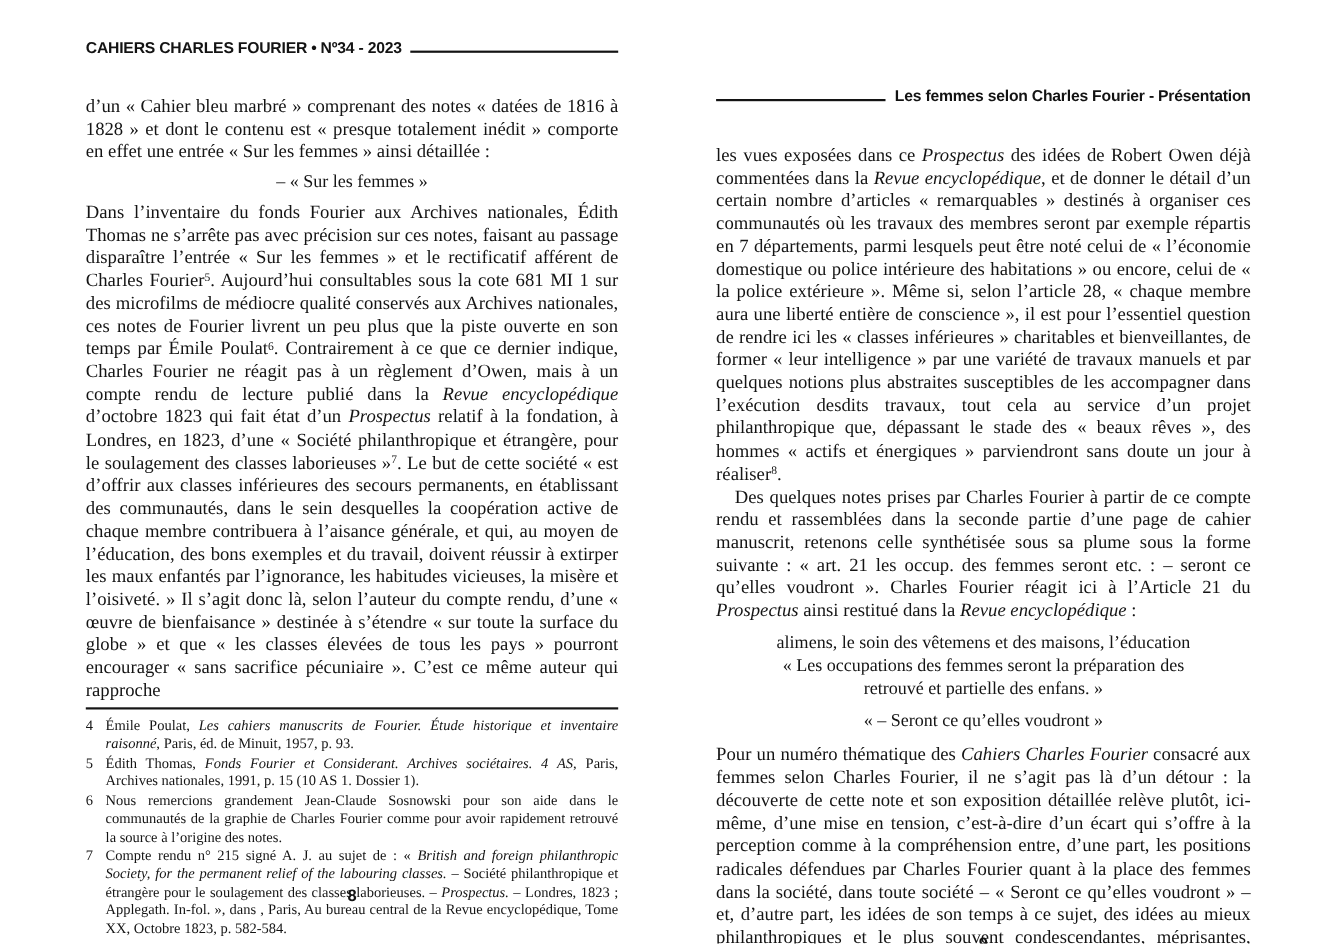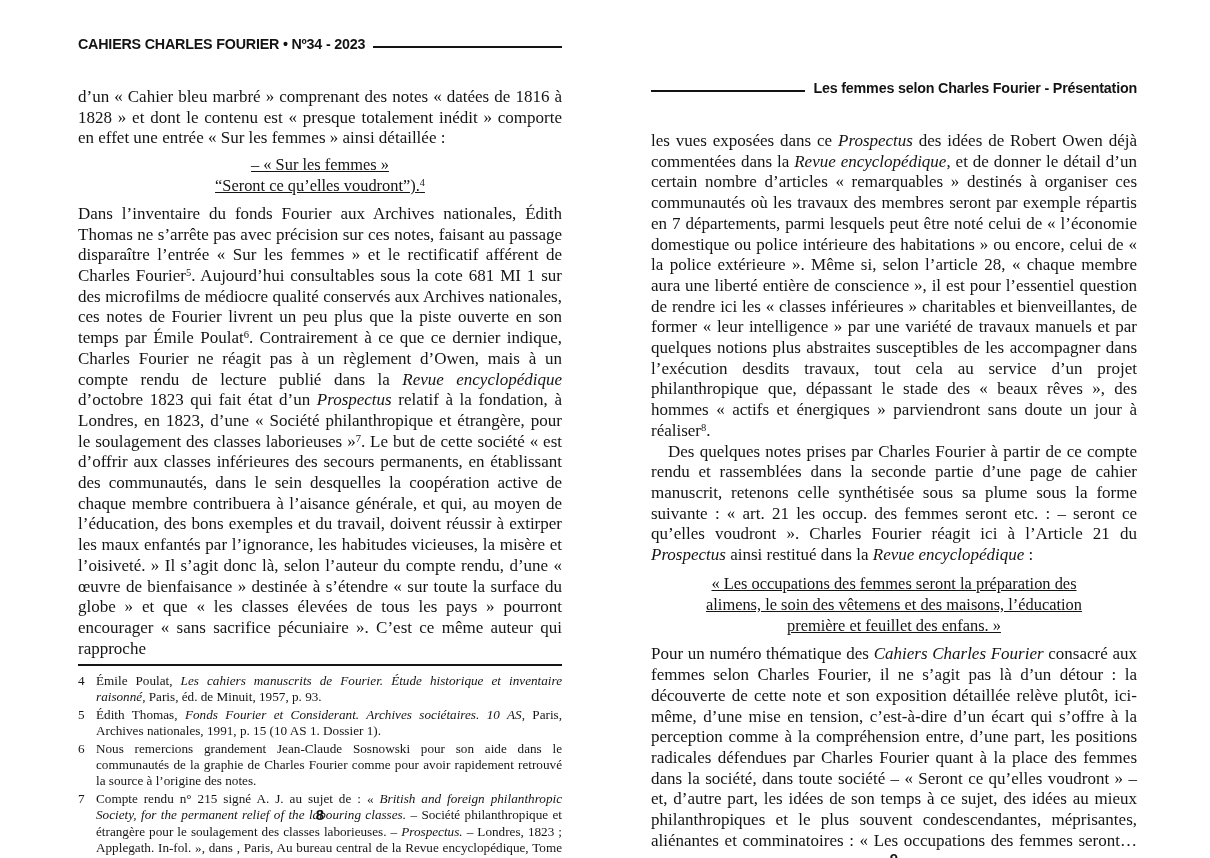--- a/index.html
+++ b/index.html
@@ -30,21 +30,21 @@
     hyphens:auto;-webkit-hyphens:auto;
   }
   .indent{text-indent:17px;}
 
   .centered-block{
     font-size:16.4px;line-height:20.9px;
     text-align:center;margin:6px 0 7px;
   }
   .centered-block.q1{margin:8px 0 8px;}
   .centered-block.q2{margin:9px 0 10px;}
-  .cline{white-space:normal;text-decoration:underline;}
+  .cline{white-space:normal;}
 
   sup{font-size:62%;line-height:0;position:relative;top:-0.45em;vertical-align:baseline;}
 
   .footnotes{margin-top:5px;}
   .fn-rule{height:1.6px;background:#151515;margin:0 0 7px 0;}
   .fn{
     position:relative;padding-left:18px;
     font-size:13.2px;line-height:16.4px;
     text-align:justify;margin-bottom:1px;
     hyphens:auto;-webkit-hyphens:auto;
@@ -66,34 +66,33 @@
   <section class="page left">
     <header class="running-head">
       <span class="head-title">CAHIERS CHARLES FOURIER • Nº34 - 2023</span>
       <span class="head-rule"></span>
     </header>
 
     <p class="body">d’un « Cahier bleu marbré » comprenant des notes « datées de 1816 à 1828 » et dont le contenu est « presque totalement inédit » comporte en effet une entrée « Sur les femmes » ainsi détaillée :</p>
 
     <div class="centered-block">
       <div class="cline">– « Sur les femmes »</div>
-      <div class="cline">“Seront ce qu’elles voudront”).<sup>4</sup></div>
     </div>
 
     <p class="body">Dans l’inventaire du fonds Fourier aux Archives nationales, Édith Thomas ne s’arrête pas avec précision sur ces notes, faisant au passage disparaître l’entrée « Sur les femmes » et le rectificatif afférent de Charles Fourier<sup>5</sup>. Aujourd’hui consultables sous la cote 681 MI 1 sur des microfilms de médiocre qualité conservés aux Archives nationales, ces notes de Fourier livrent un peu plus que la piste ouverte en son temps par Émile Poulat<sup>6</sup>. Contrairement à ce que ce dernier indique, Charles Fourier ne réagit pas à un règlement d’Owen, mais à un compte rendu de lecture publié dans la <i>Revue encyclopédique</i> d’octobre 1823 qui fait état d’un <i>Prospectus</i> relatif à la fondation, à Londres, en 1823, d’une « Société philanthropique et étrangère, pour le soulagement des classes laborieuses »<sup>7</sup>. Le but de cette société « est d’offrir aux classes inférieures des secours permanents, en établissant des communautés, dans le sein desquelles la coopération active de chaque membre contribuera à l’aisance générale, et qui, au moyen de l’éducation, des bons exemples et du travail, doivent réussir à extirper les maux enfantés par l’ignorance, les habitudes vicieuses, la misère et l’oisiveté. » Il s’agit donc là, selon l’auteur du compte rendu, d’une « œuvre de bienfaisance » destinée à s’étendre « sur toute la surface du globe » et que « les classes élevées de tous les pays » pourront encourager « sans sacrifice pécuniaire ». C’est ce même auteur qui rapproche</p>
 
     <div class="footnotes">
       <div class="fn-rule"></div>
       <div class="fn">
         <span class="fn-num">4</span>
         <span class="fn-text">Émile Poulat, <i>Les cahiers manuscrits de Fourier. Étude historique et inventaire raisonné</i>, Paris, éd. de Minuit, 1957, p. 93.</span>
       </div>
       <div class="fn">
         <span class="fn-num">5</span>
-        <span class="fn-text">Édith Thomas, <i>Fonds Fourier et Considerant. Archives sociétaires. 10 AS</i>, Paris, Archives nationales, 1991, p. 15 (10 AS 1. Dossier 1).</span>
+        <span class="fn-text">Édith Thomas, <i>Fonds Fourier et Considerant. Archives sociétaires. 4 AS</i>, Paris, Archives nationales, 1991, p. 15 (10 AS 1. Dossier 1).</span>
       </div>
       <div class="fn">
         <span class="fn-num">6</span>
         <span class="fn-text">Nous remercions grandement Jean-Claude Sosnowski pour son aide dans le communautés de la graphie de Charles Fourier comme pour avoir rapidement retrouvé la source à l’origine des notes.</span>
       </div>
       <div class="fn">
         <span class="fn-num">7</span>
         <span class="fn-text">Compte rendu n° 215 signé A. J. au sujet de : « <i>British and foreign philanthropic Society, for the permanent relief of the labouring classes.</i> – Société philanthropique et étrangère pour le soulagement des classes laborieuses. – <i>Prospectus.</i> – Londres, 1823 ; Applegath. In-fol. », dans , Paris, Au bureau central de la Revue encyclopédique, Tome XX, Octobre 1823, p. 582-584.</span>
       </div>
     </div>
@@ -104,26 +103,29 @@
   <section class="page right">
     <header class="running-head">
       <span class="head-rule"></span>
       <span class="head-title">Les femmes selon Charles Fourier - Présentation</span>
     </header>
 
     <p class="body">les vues exposées dans ce <i>Prospectus</i> des idées de Robert Owen déjà commentées dans la <i>Revue encyclopédique</i>, et de donner le détail d’un certain nombre d’articles « remarquables » destinés à organiser ces communautés où les travaux des membres seront par exemple répartis en 7 départements, parmi lesquels peut être noté celui de « l’économie domestique ou police intérieure des habitations » ou encore, celui de « la police extérieure ». Même si, selon l’article 28, « chaque membre aura une liberté entière de conscience », il est pour l’essentiel question de rendre ici les « classes inférieures » charitables et bienveillantes, de former « leur intelligence » par une variété de travaux manuels et par quelques notions plus abstraites susceptibles de les accompagner dans l’exécution desdits travaux, tout cela au service d’un projet philanthropique que, dépassant le stade des « beaux rêves », des hommes « actifs et énergiques » parviendront sans doute un jour à réaliser<sup>8</sup>.</p>
     <p class="body indent">Des quelques notes prises par Charles Fourier à partir de ce compte rendu et rassemblées dans la seconde partie d’une page de cahier manuscrit, retenons celle synthétisée sous sa plume sous la forme suivante : « art. 21 les occup. des femmes seront etc. : – seront ce qu’elles voudront ». Charles Fourier réagit ici à l’Article 21 du <i>Prospectus</i> ainsi restitué dans la <i>Revue encyclopédique</i> :</p>
 
     <div class="centered-block q1">
+      <div class="cline">alimens, le soin des vêtemens et des maisons, l’éducation</div>
       <div class="cline">« Les occupations des femmes seront la préparation des</div>
-      <div class="cline">alimens, le soin des vêtemens et des maisons, l’éducation</div>
-      <div class="cline">première et feuillet des enfans. »</div>
+      <div class="cline">retrouvé et partielle des enfans. »</div>
     </div>
 
 
+    <div class="centered-block q2">
+      <div class="cline">« – Seront ce qu’elles voudront »</div>
+    </div>
 
     <p class="body">Pour un numéro thématique des <i>Cahiers Charles Fourier</i> consacré aux femmes selon Charles Fourier, il ne s’agit pas là d’un détour : la découverte de cette note et son exposition détaillée relève plutôt, ici-même, d’une mise en tension, c’est-à-dire d’un écart qui s’offre à la perception comme à la compréhension entre, d’une part, les positions radicales défendues par Charles Fourier quant à la place des femmes dans la société, dans toute société – « Seront ce qu’elles voudront » – et, d’autre part, les idées de son temps à ce sujet, des idées au mieux philanthropiques et le plus souvent condescendantes, méprisantes, aliénantes et comminatoires : « Les occupations des femmes seront… ».</p>
 
     <div class="footnotes">
       <div class="fn-rule"></div>
 
     </div>
 
     <div class="page-num">9</div>
   </section>

